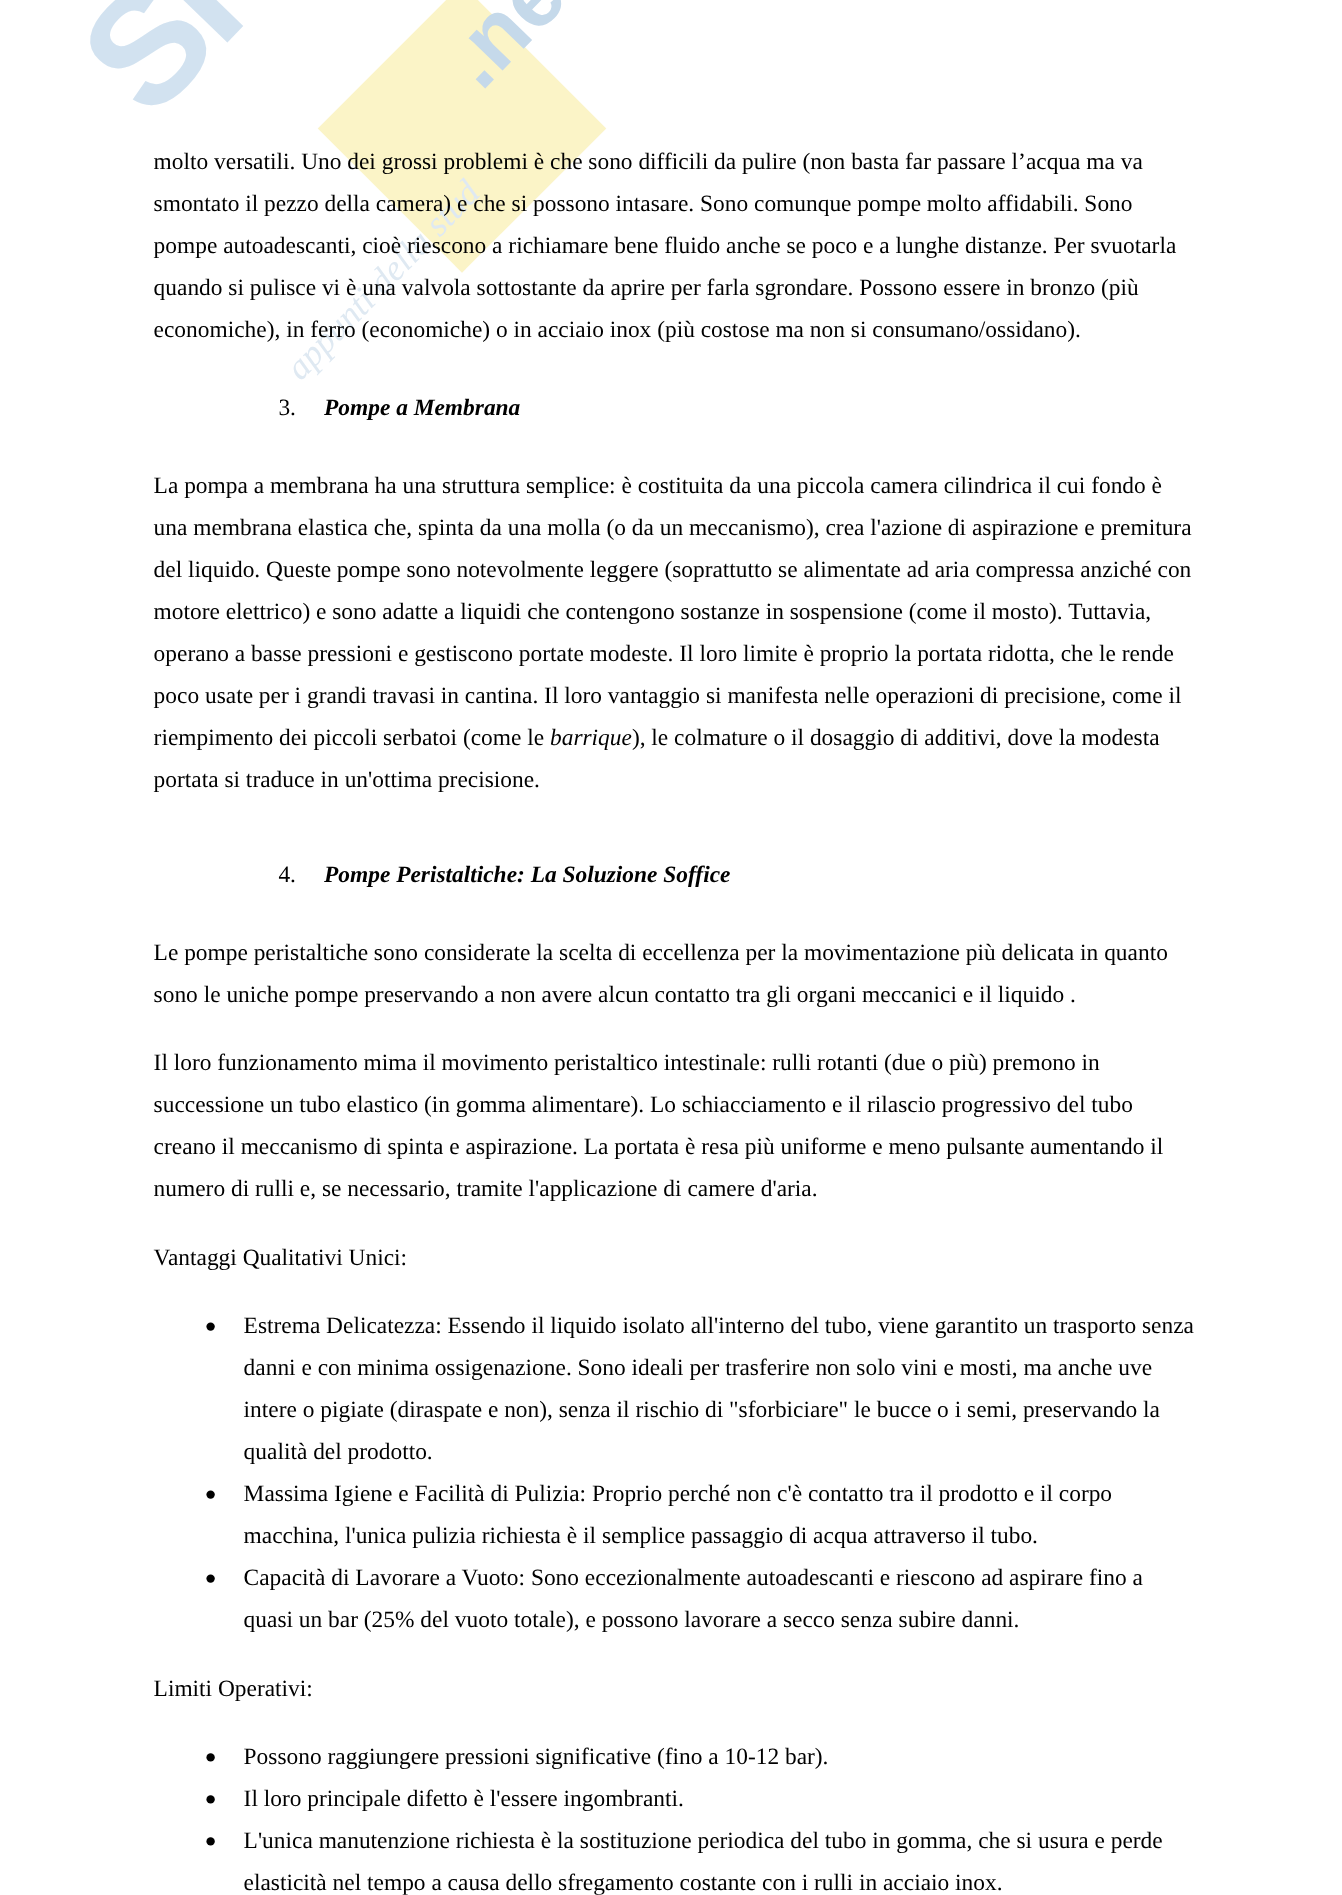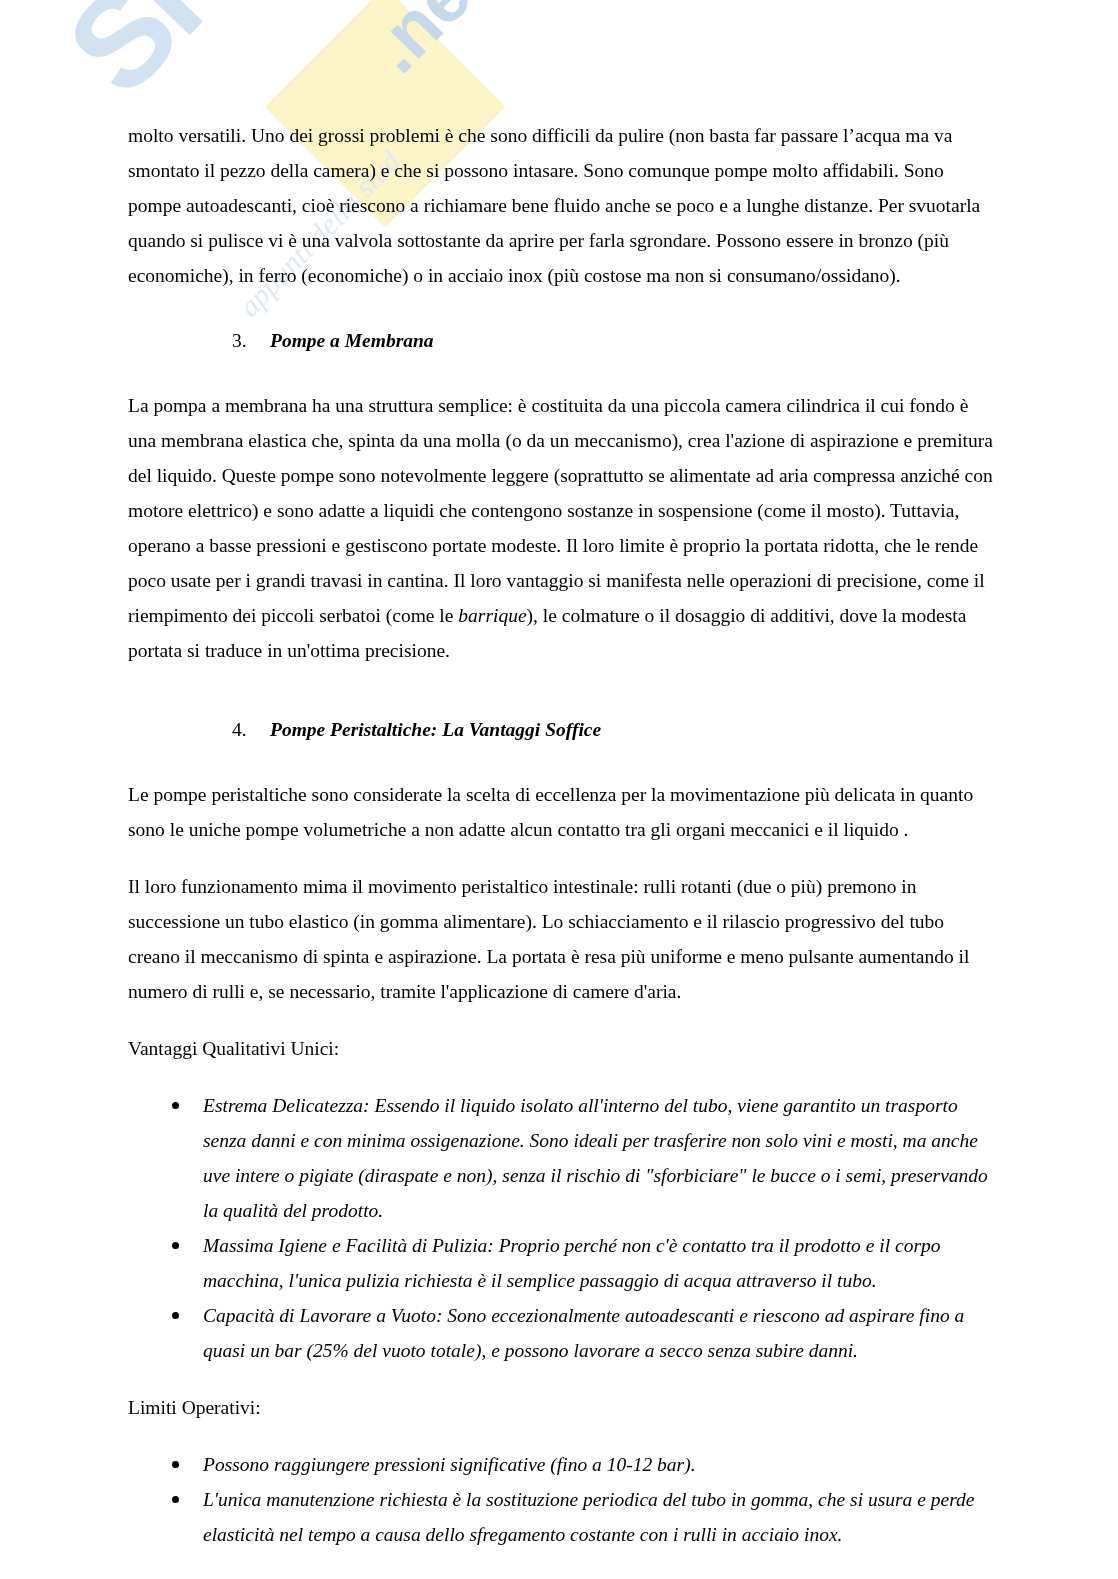--- a/index.html
+++ b/index.html
@@ -114,21 +114,20 @@
     margin: 0;
     padding: 0 0 0 44px;
     list-style: none;
   }
   ul.bullets > li {
     position: relative;
     font-size: 19.5px;
     line-height: 35px;
     padding-left: 31px;
     margin: 0;
-    font-style: italic;
   }
   ul.bullets > li::before {
     content: "";
     position: absolute;
     left: 0;
     top: 14px;
     width: 7px; height: 7px;
     border-radius: 50%;
     background: #000;
   }
@@ -158,26 +157,26 @@
     </h3>
 
     <div class="gap-md"></div>
 
     <p class="body"><span>La pompa a membrana ha una struttura semplice: è costituita da una piccola camera cilindrica il cui fondo è una membrana elastica che, spinta da una molla (o da un meccanismo), crea l'azione di aspirazione e premitura del liquido. Queste pompe sono notevolmente leggere (soprattutto se alimentate ad aria compressa anziché con motore elettrico) e sono adatte a liquidi che contengono sostanze in sospensione (come il mosto). Tuttavia, operano a basse pressioni e gestiscono portate modeste. Il loro limite è proprio la portata ridotta, che le rende poco usate per i grandi travasi in cantina. Il loro vantaggio si manifesta nelle operazioni di precisione, come il riempimento dei piccoli serbatoi (come le </span><span class="it">barrique</span><span>), le colmature o il dosaggio di additivi, dove la modesta portata si traduce in un'ottima precisione.</span></p>
 
     <div class="gap-lg"></div>
 
     <h3 class="numbered">
       <span class="num">4.</span>
-      <span class="htext">Pompe Peristaltiche: La Vantaggi Soffice</span>
+      <span class="htext">Pompe Peristaltiche: La Soluzione Soffice</span>
     </h3>
 
     <div class="gap-md"></div>
 
-    <p class="body">Le pompe peristaltiche sono considerate la scelta di eccellenza per la movimentazione più delicata in quanto sono le uniche pompe volumetriche a non adatte alcun contatto tra gli organi meccanici e il liquido .</p>
+    <p class="body">Le pompe peristaltiche sono considerate la scelta di eccellenza per la movimentazione più delicata in quanto sono le uniche pompe preservando a non avere alcun contatto tra gli organi meccanici e il liquido .</p>
 
     <div class="gap-sm"></div>
 
     <p class="body">Il loro funzionamento mima il movimento peristaltico intestinale: rulli rotanti (due o più) premono in successione un tubo elastico (in gomma alimentare). Lo schiacciamento e il rilascio progressivo del tubo creano il meccanismo di spinta e aspirazione. La portata è resa più uniforme e meno pulsante aumentando il numero di rulli e, se necessario, tramite l'applicazione di camere d'aria.</p>
 
     <div class="gap-sm"></div>
 
     <p class="body">Vantaggi Qualitativi Unici:</p>
 
     <div class="gap-sm"></div>
@@ -189,17 +188,18 @@
     </ul>
 
     <div class="gap-sm"></div>
 
     <p class="body">Limiti Operativi:</p>
 
     <div class="gap-sm"></div>
 
     <ul class="bullets">
       <li>Possono raggiungere pressioni significative (fino a 10-12 bar).</li>
+      <li>Il loro principale difetto è l'essere ingombranti.</li>
       <li>L'unica manutenzione richiesta è la sostituzione periodica del tubo in gomma, che si usura e perde elasticità nel tempo a causa dello sfregamento costante con i rulli in acciaio inox.</li>
     </ul>
 
   </div>
 </div>
 
 </body></html>

